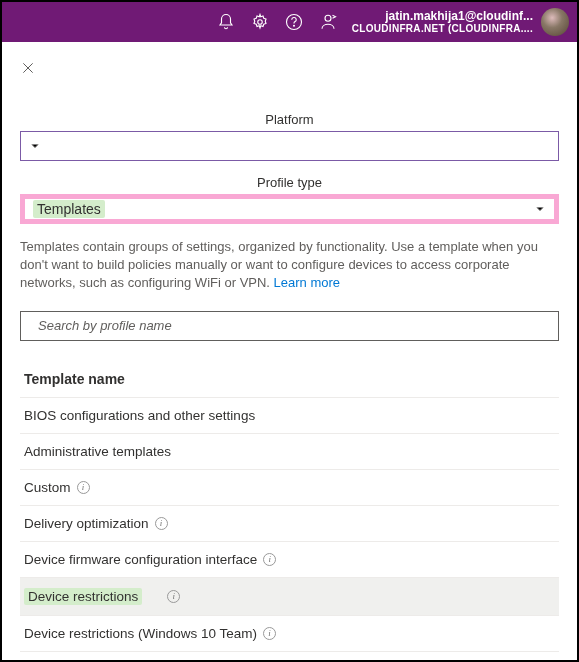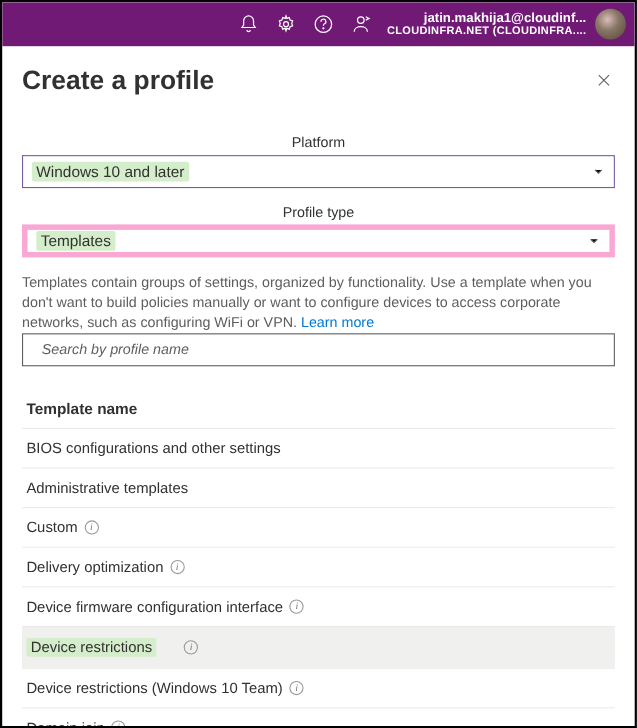--- a/index.html
+++ b/index.html
@@ -78,20 +78,21 @@
     .select-value {
       background: #d4edcb;
       padding: 1px 4px;
       border-radius: 2px;
     }
     .select svg { stroke: #605e5c; }
     .desc {
       font-size: 13px;
       color: #605e5c;
       line-height: 1.4;
+      margin-bottom: 18px;
     }
     .desc a { color: #0078d4; text-decoration: none; cursor: pointer; }
     .search-input {
       width: 100%;
       height: 30px;
       padding: 0 17px;
       border: 1px solid #605e5c;
       font-family: inherit;
       font-size: 13px;
       font-style: italic;
@@ -168,32 +169,30 @@
       <div class="user-email">jatin.makhija1@cloudinf...</div>
       <div class="user-org">CLOUDINFRA.NET (CLOUDINFRA....</div>
     </div>
     <div class="avatar"></div>
   </div>
 </div>
 
 <div class="panel">
 
   <div class="panel-header">
-    <h1 class="panel-title">Create a profile</h1>
     <span class="close-x">
       <svg width="16" height="16" viewBox="0 0 24 24" stroke-width="1.5">
           <path d="M5 5l14 14M19 5L5 19"></path>
         </svg>
     </span>
   </div>
 
   <div class="field">
     <label class="field-label">Platform</label>
     <div class="select platform-select">
-      <span class="select-value">Windows 10 and later</span>
       <svg width="12" height="12" viewBox="0 0 24 24" stroke-width="2">
           <path d="M6 9l6 6 6-6"></path>
         </svg>
     </div>
   </div>
 
   <div class="field">
     <label class="field-label">Profile type</label>
     <div class="select profile-select">
       <span class="select-value">Templates</span>

